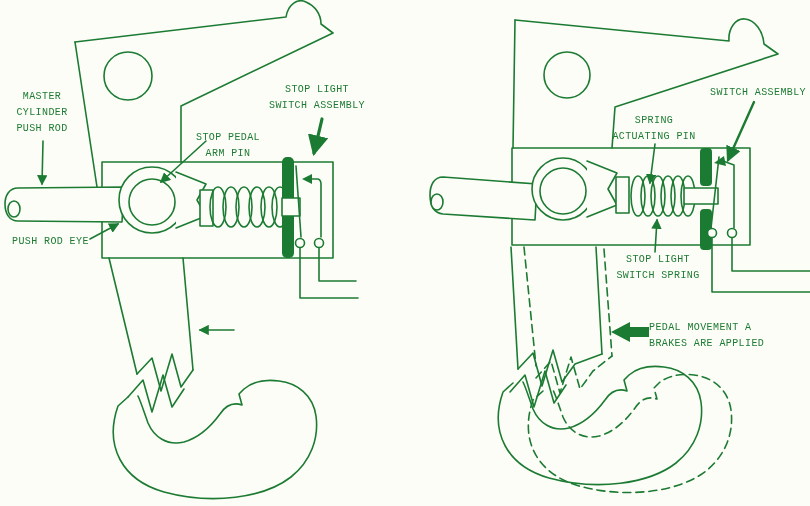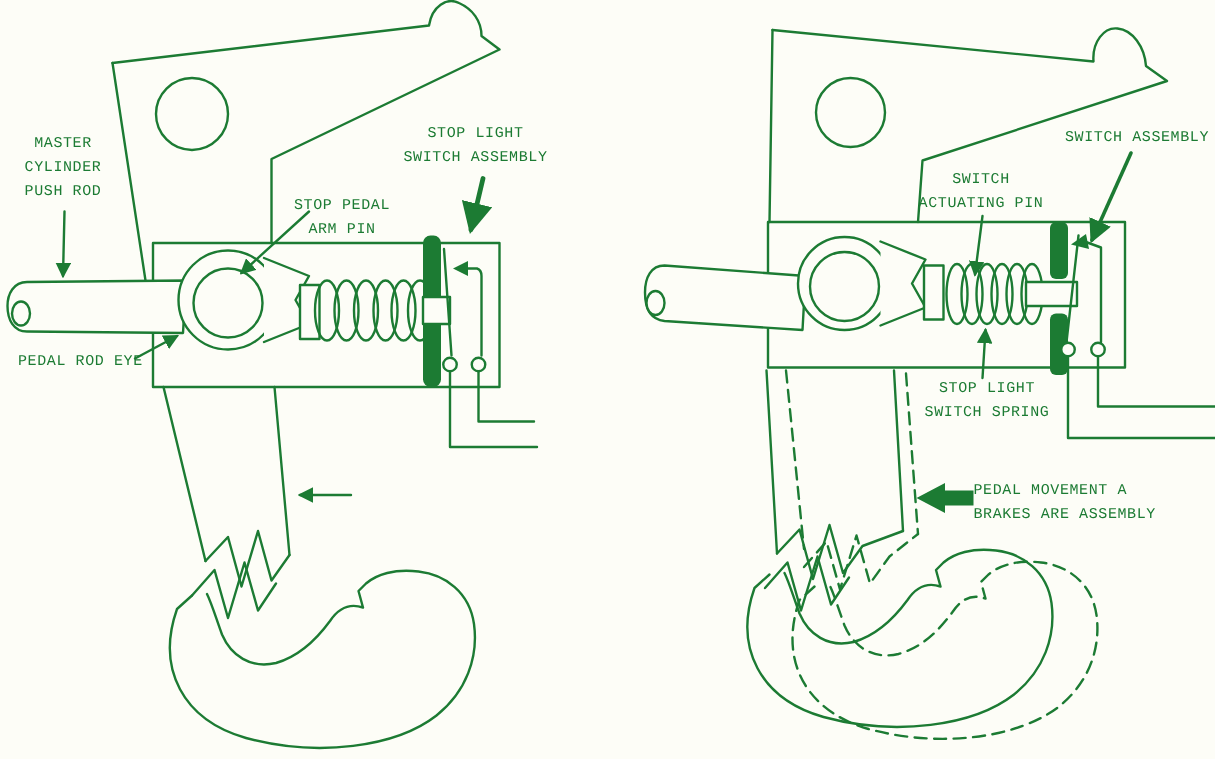--- a/index.html
+++ b/index.html
@@ -138,23 +138,23 @@
   </g>
 </svg>
 
 <div class="lbl" style="left:42px;top:89px">MASTER
 CYLINDER
 PUSH ROD</div>
 <div class="lbl" style="left:228px;top:130px">STOP PEDAL
 ARM PIN</div>
 <div class="lbl" style="left:317px;top:82px">STOP LIGHT
 SWITCH ASSEMBLY</div>
-<div class="lbl la" style="left:12px;top:234px">PEDAL ROD EYE</div>
+<div class="lbl la" style="left:12px;top:234px">PUSH ROD EYE</div>
 
 <div class="lbl la" style="left:710px;top:85px">SWITCH ASSEMBLY</div>
-<div class="lbl" style="left:654px;top:113px">SWITCH
+<div class="lbl" style="left:654px;top:113px">SPRING
 ACTUATING PIN</div>
 <div class="lbl" style="left:658px;top:252px">STOP LIGHT
 SWITCH SPRING</div>
 <div class="lbl la" style="left:649px;top:320px">PEDAL MOVEMENT A
-BRAKES ARE ASSEMBLY</div>
+BRAKES ARE APPLIED</div>
 
 </div>
 
 </body></html>

